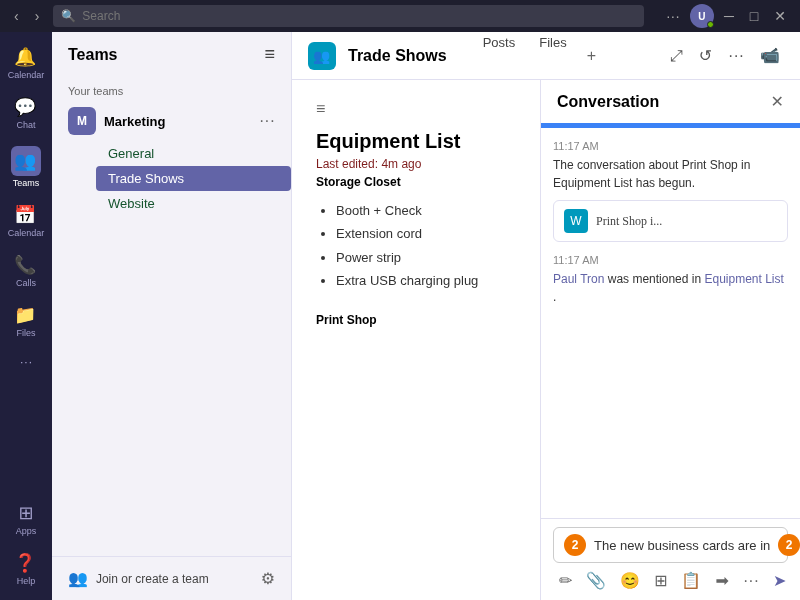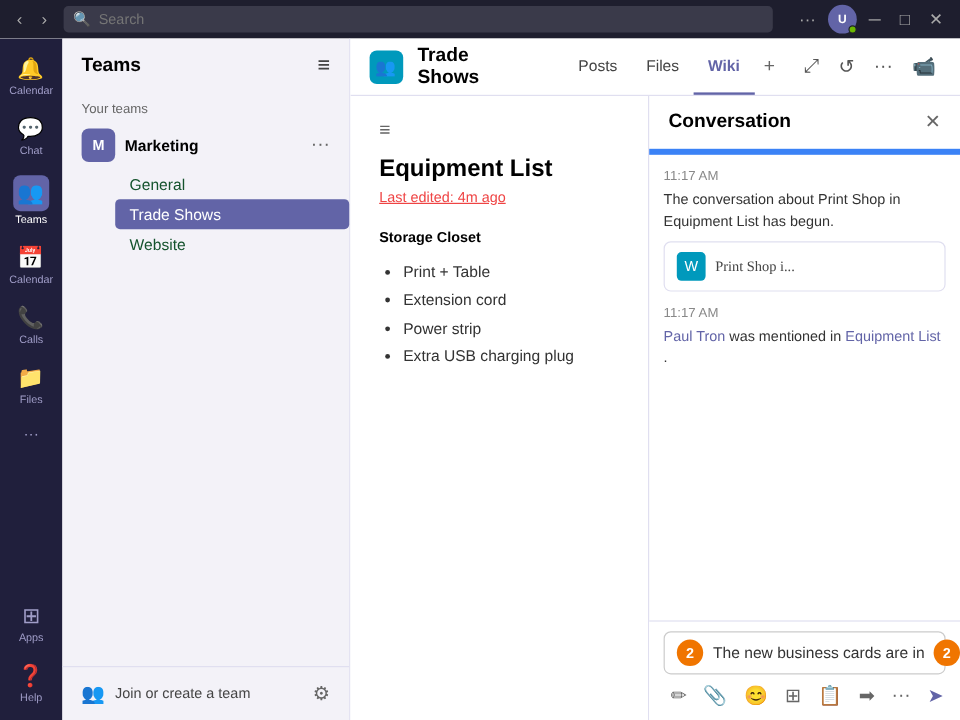--- a/index.html
+++ b/index.html
@@ -135,38 +135,38 @@
     }
     .channel-icon {
       width: 28px; height: 28px; border-radius: 6px;
       background: #0099bc;
       display: flex; align-items: center; justify-content: center;
       color: white; font-size: 14px;
     }
     .channel-title { font-size: 16px; font-weight: 700; }
     .channel-tabs { display: flex; gap: 0; margin-left: 12px; }
     .channel-tab {
-      padding: 14px 12px; font-size: 13px; cursor: pointer; color: #444;
+      padding: 2px 12px; font-size: 13px; cursor: pointer; color: #444;
       border-bottom: 2px solid transparent;
     }
     .channel-tab.active { border-bottom: 2px solid #6264a7; color: #6264a7; font-weight: 600; }
     .channel-tab-add { padding: 14px 8px; font-size: 16px; cursor: pointer; color: #666; }
     .channel-actions { margin-left: auto; display: flex; gap: 8px; align-items: center; }
     .channel-actions button {
       background: none; border: none; cursor: pointer; font-size: 16px; color: #555; padding: 4px;
     }
 
     
     .wiki-area { flex: 1; display: flex; overflow: hidden; }
     .wiki-content {
       flex: 1; padding: 20px 24px; overflow-y: auto; position: relative;
     }
     .wiki-menu-icon { font-size: 16px; color: #666; margin-bottom: 12px; cursor: pointer; }
     .wiki-title { font-size: 20px; font-weight: 700; margin-bottom: 4px; }
-    .wiki-meta { font-size: 12px; color: #ef4444; margin-bottom: 20px; text-decoration: underline; }
+    .wiki-meta { font-size: 12px; color: #7f1d1d; margin-bottom: 4px; }
     .wiki-section { font-size: 12px; font-weight: 700; margin-bottom: 10px; }
     .wiki-list { list-style: disc; margin-left: 20px; font-size: 13px; line-height: 1.8; }
     .wiki-list li { color: #333; }
     .wiki-section-block { margin-bottom: 20px; }
 
     
     .conversation-panel {
       width: 260px; border-left: 1px solid #e0dff0;
       display: flex; flex-direction: column; background: #fff; flex-shrink: 0;
     }
@@ -323,49 +323,49 @@
   <div class="content">
 
     <div class="channel-header">
       <div class="channel-icon">
         <span>👥</span>
       </div>
       <span class="channel-title">Trade Shows</span>
       <div class="channel-tabs">
         <div class="channel-tab">Posts</div>
         <div class="channel-tab">Files</div>
-        <div class="channel-tab active">Wiki</div>
         <div class="channel-tab-add">+</div>
       </div>
       <div class="channel-actions">
         <button>⤢</button>
         <button>↺</button>
         <button>···</button>
         <button>📹</button>
       </div>
     </div>
 
     <div class="wiki-area">
 
       <div class="wiki-content">
         <div class="wiki-menu-icon">≡</div>
         <div class="wiki-title">Equipment List</div>
         <div class="wiki-meta">Last edited: 4m ago</div>
 
         <div class="wiki-section-block">
           <div class="wiki-section">Storage Closet</div>
           <ul class="wiki-list">
-            <li>Print + Table</li>
+            <li>Booth + Check</li>
             <li>Extension cord</li>
             <li>Power strip</li>
             <li>Extra USB charging plug</li>
           </ul>
         </div>
 
         <div class="wiki-section-block">
+          <div class="wiki-section">Print Shop</div>
         </div>
       </div>
 
       <div class="conversation-panel">
         <div class="conv-header">
           <span class="conv-title">Conversation</span>
           <button class="conv-close">✕</button>
         </div>
         <div class="conv-messages">
 

